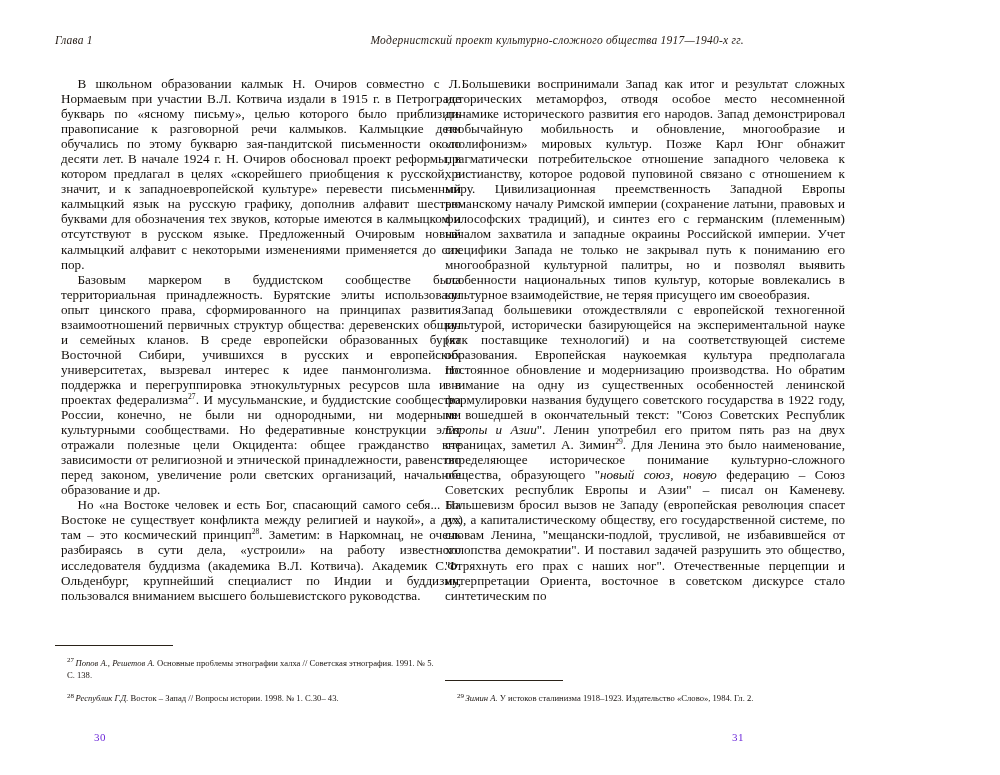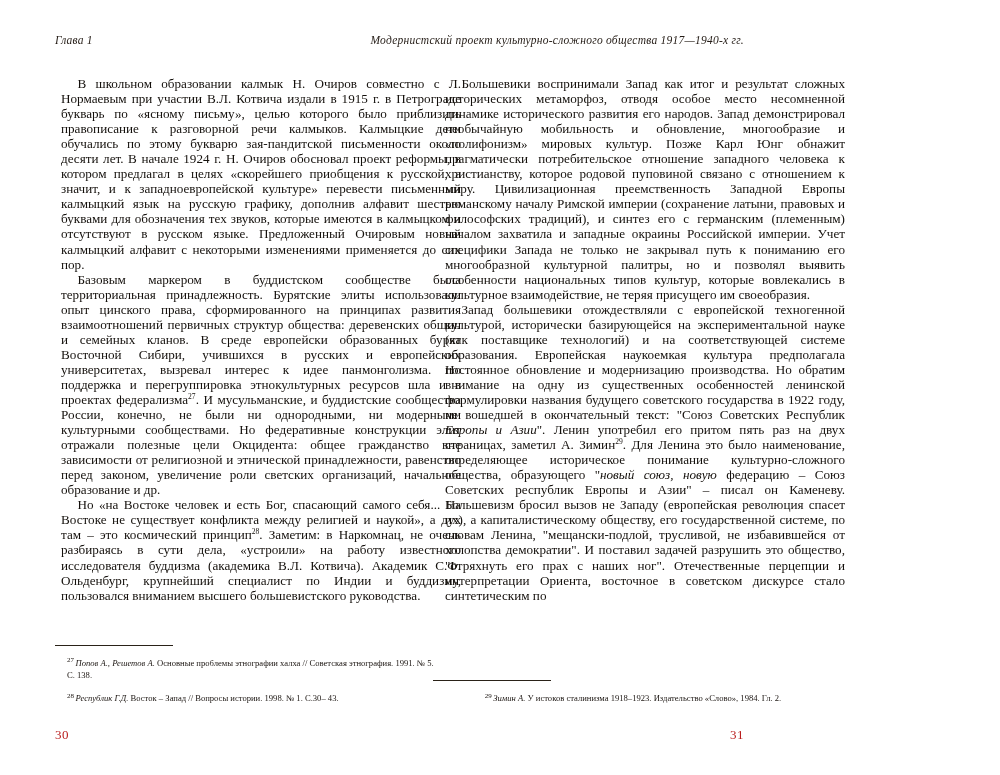--- a/index.html
+++ b/index.html
@@ -88,23 +88,24 @@
   .fn sup {
     font-size: 7px;
     vertical-align: super;
     line-height: 0;
     padding-right: 1.5px;
   }
 
   .folio {
     position: absolute;
     bottom: 32px;
-    font-size: 13px;
-    color: #b91c1c;
+    font-size: 11px;
+    color: #6d28d9;
     letter-spacing: .5px;
+    margin-left: 39px;
   }
   .page-half.left .folio  { left: 55px; }
   .page-half.right .folio { right: 55px; }
 
   sup.fnref {
     font-size: 7.6px;
     vertical-align: super;
     line-height: 0;
   }
 </style>
@@ -135,21 +136,21 @@
 
     <div class="page-half right">
 
       <div class="running-head">Модернистский проект культурно-сложного общества 1917—1940-х гг.</div>
 
       <div class="body-block" style="left:45px;">
         <p><span>Большевики воспринимали Запад как итог и результат сложных исторических метаморфоз, отводя особое место несомненной динамике исторического развития его народов. Запад демонстрировал необычайную мобильность и обновление, многообразие и «полифонизм» мировых культур. Позже Карл Юнг обнажит прагматически потребительское отношение западного человека к христианству, которое родовой пуповиной связано с отношением к миру. Цивилизационная преемственность Западной Европы романскому началу Римской империи (сохранение латыни, правовых и философских традиций), и синтез его с германским (племенным) началом захватила и западные окраины Российской империи. Учет специфики Запада не только не закрывал путь к пониманию его многообразной культурной палитры, но и позволял выявить особенности национальных типов культур, которые вовлекались в культурное взаимодействие, не теряя присущего им своеобразия.</span></p>
         <p><span>Запад большевики отождествляли с европейской техногенной культурой, исторически базирующейся на экспериментальной науке (как поставщике технологий) и на соответствующей системе образования. Европейская наукоемкая культура предполагала постоянное обновление и модернизацию производства. Но обратим внимание на одну из существенных особенностей ленинской формулировки названия будущего советского государства в 1922 году, не вошедшей в окончательный текст: "Союз Советских Республик </span><i>Европы и Азии</i><span>". Ленин употребил его притом пять раз на двух страницах, заметил А. Зимин</span><sup class="fnref">29</sup><span>. Для Ленина это было наименование, определяющее историческое понимание культурно-сложного общества, образующего "</span><i>новый союз, новую</i><span> федерацию – Союз Советских республик Европы и Азии" – писал он Каменеву. Большевизм бросил вызов не Западу (европейская революция спасет их), а капиталистическому обществу, его государственной системе, по словам Ленина, "мещански-подлой, трусливой, не избавившейся от холопства демократии". И поставил задачей разрушить это общество, "отряхнуть его прах с наших ног". Отечественные перцепции и интерпретации Ориента, восточное в советском дискурсе стало синтетическим по</span></p>
       </div>
 
-      <div class="footnotes" style="left:33px;text-align:center;">
+      <div class="footnotes" style="left:45px;">
         <div class="fn-rule"></div>
         <p class="fn"><sup>29</sup><i>Зимин А.</i><span> У истоков сталинизма 1918–1923. Издательство «Слово», 1984. Гл. 2.</span></p>
       </div>
 
       <div class="folio">31</div>
     </div>
 
   </div>
 </div>
 

